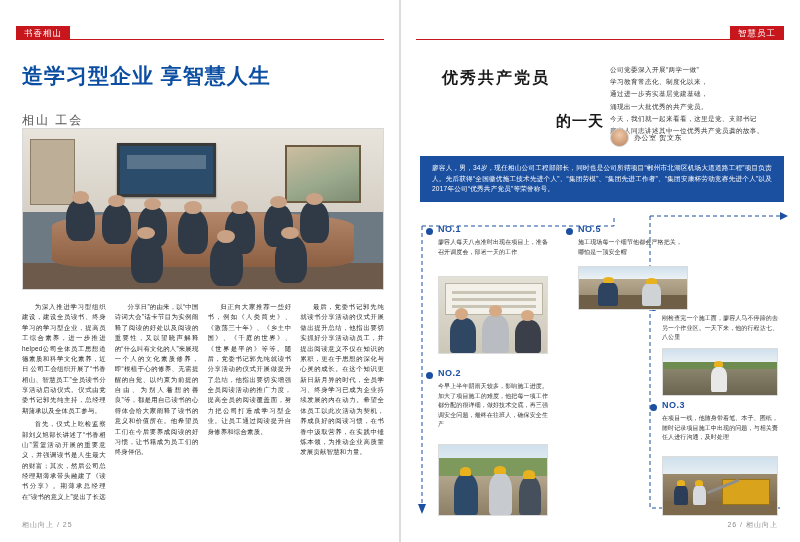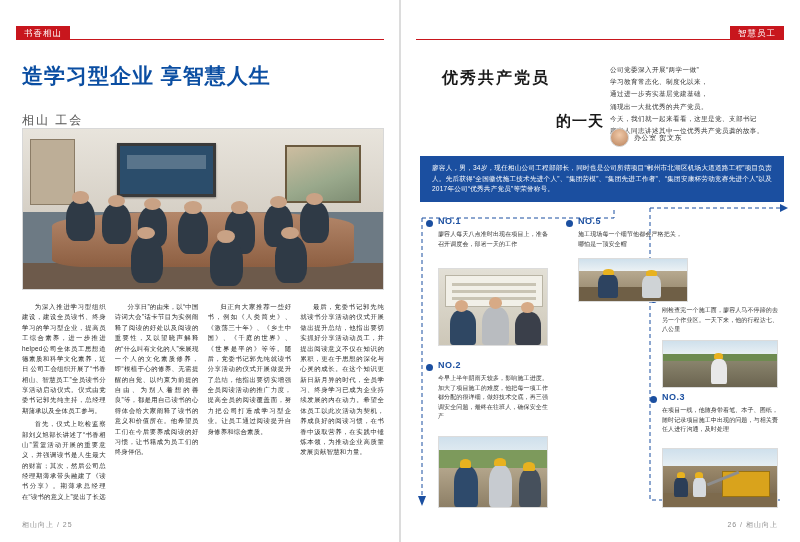--- a/index.html
+++ b/index.html
@@ -239,21 +239,21 @@
     font-size: 6.6px;
     line-height: 1.62;
     letter-spacing: .2px;
     text-align: justify;
   }
 
   
   .tl {
     position: absolute;
     left: 414px;
-    top: 200px;
+    top: 208px;
     width: 374px;
     height: 318px;
   }
   .tl-path {
     position: absolute; left: 0; top: 0; width: 100%; height: 100%;
     pointer-events: none;
   }
   .no-label {
     position: absolute;
     font-size: 9px;

